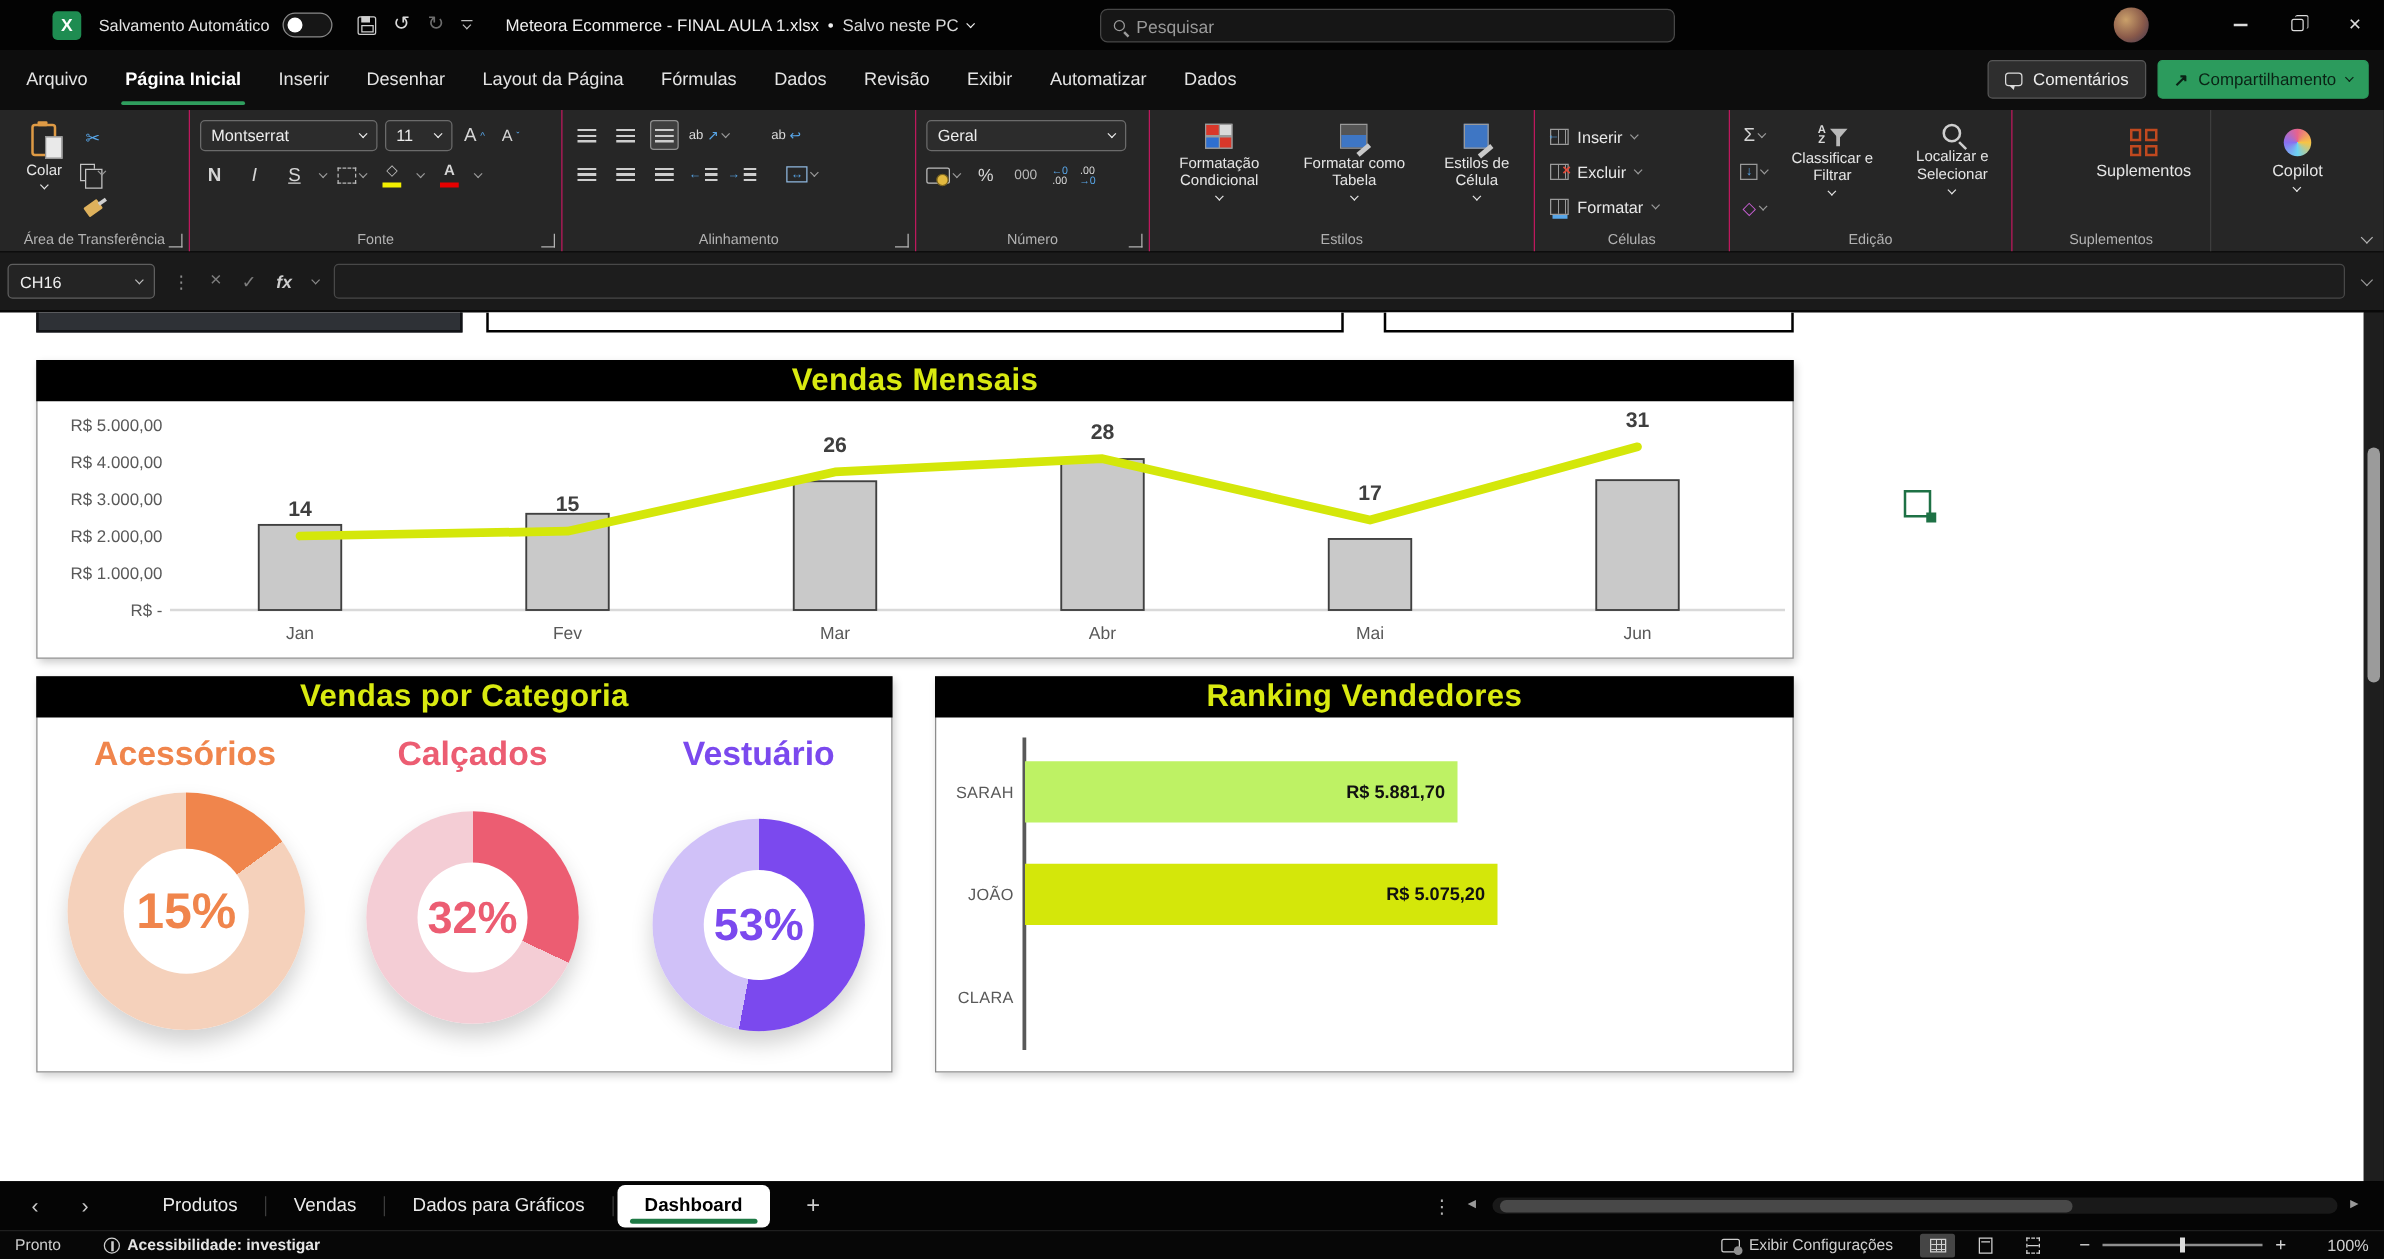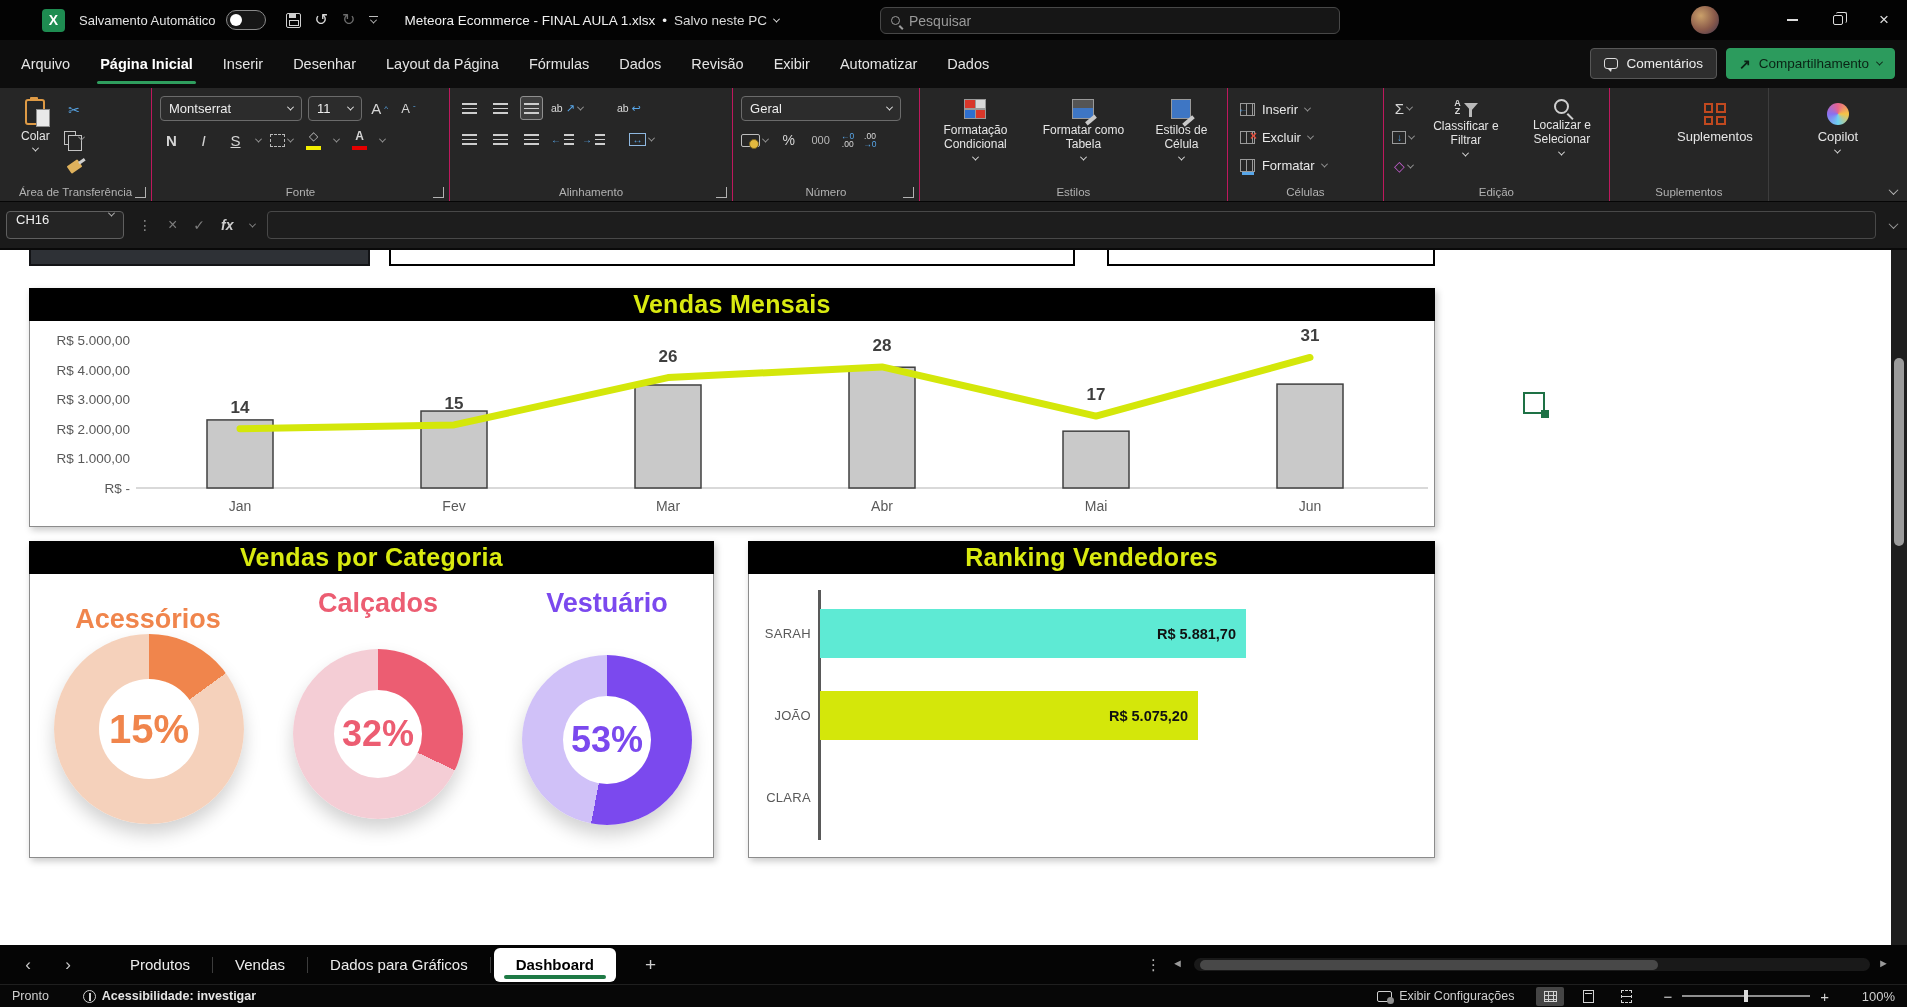--- a/index.html
+++ b/index.html
@@ -107,21 +107,21 @@
   .funnel::after{content:"";position:absolute;left:-1.5px;top:-3px;width:3px;height:9px;background:#b9b9b9}
   .magbig{width:15px;height:15px;border:2px solid #cfcfcf;border-radius:50%;position:relative}
   .magbig::after{content:"";position:absolute;left:12px;top:12px;width:8px;height:2px;background:#cfcfcf;transform:rotate(45deg);transform-origin:0 0}
   .addin-grid{width:22px;height:22px;display:grid;grid-template-columns:1fr 1fr;grid-template-rows:1fr 1fr;gap:3px}
   .addin-grid i{border:2px solid #c0491f}
   .copilot-ic{width:22px;height:22px;border-radius:50%;background:conic-gradient(#e8638c,#f6c445,#6dd3f2,#8a6ff0,#e8638c)}
   .collapse-cv{position:absolute;right:10px;bottom:6px;color:#b5b5b5}
 
   
   .frow{position:absolute;left:0;top:202px;width:1907px;height:48px;background:#1a1a1a;border-bottom:2px solid #090909;display:flex;align-items:center;color:#d9d9d9}
-  .namebox{margin-left:6px;width:118px;height:28px;background:#242424;border:1px solid #5f5f5f;border-radius:4px;display:flex;align-items:flex-start;justify-content:space-between;padding:0 9px;font-size:13px;color:#efefef}
+  .namebox{margin-left:6px;width:118px;height:28px;background:#242424;border:1px solid #5f5f5f;border-radius:4px;display:flex;align-items:center;justify-content:space-between;padding:0 9px;font-size:13px;color:#efefef}
   .fbtns{display:flex;align-items:center;gap:16px;margin-left:14px;font-size:14px}
   .fx{font-style:italic;color:#cdcdcd;font-weight:bold}
   .finput{flex:1;height:28px;margin:0 14px 0 12px;background:#1d1d1d;border:1px solid #484848;border-radius:4px;color:#e8e8e8;font-size:13px;padding:0 8px;display:flex;align-items:center}
   .fexp{margin-right:10px;color:#9a9a9a}
 
   
   .sheet{position:absolute;left:0;top:250px;width:1891px;height:695px;background:#fff;overflow:hidden}
   .pbox{position:absolute;top:-6px;height:22px}
   .pbox.dark{background:#2e3136;border:2px solid #121316}
   .pbox.white{background:#fff;border:2.5px solid #000}
@@ -531,21 +531,21 @@
       </svg>
   </div>
 
   <div class="selcell"></div>
 
   <div class="card" style="left:29px;top:291px;width:685px;height:317px">
     <div class="band">
       <span>Vendas por Categoria</span>
     </div>
     <div id="donut-area" style="position:relative;width:683px;height:283px">
-        <div class="donut-head" style="left: 3px; top: 14px; color: rgb(240, 133, 76); margin-top: 16px;">Acessórios</div>
+        <div class="donut-head" style="left: 3px; top: 14px; color: rgb(240, 133, 76);">Acessórios</div>
         <div class="donut" style="left: 24px; top: 60px; width: 190px; height: 190px; background: conic-gradient(rgb(240, 133, 76) 0deg, rgb(240, 133, 76) 15%, rgb(245, 209, 187) 15%, rgb(245, 209, 187) 100%);">
           <div class="hole" style="width: 100px; height: 100px; font-size: 40px; color: rgb(240, 133, 76);">15%</div>
         </div>
         <div class="donut-head" style="left: 233px; top: 14px; color: rgb(236, 93, 114);">Calçados</div>
         <div class="donut" style="left: 263px; top: 75px; width: 170px; height: 170px; background: conic-gradient(rgb(236, 93, 114) 0deg, rgb(236, 93, 114) 32%, rgb(244, 205, 213) 32%, rgb(244, 205, 213) 100%);">
           <div class="hole" style="width: 88px; height: 88px; font-size: 36px; color: rgb(236, 93, 114);">32%</div>
         </div>
         <div class="donut-head" style="left: 462px; top: 14px; color: rgb(123, 73, 238);">Vestuário</div>
         <div class="donut" style="left: 492px; top: 81px; width: 170px; height: 170px; background: conic-gradient(rgb(123, 73, 238) 0deg, rgb(123, 73, 238) 53%, rgb(208, 193, 248) 53%, rgb(208, 193, 248) 100%);">
           <div class="hole" style="width: 88px; height: 88px; font-size: 36px; color: rgb(123, 73, 238);">53%</div>
@@ -553,21 +553,21 @@
       </div>
   </div>
 
   <div class="card" style="left:748px;top:291px;width:687px;height:317px">
     <div class="band">
       <span>Ranking Vendedores</span>
     </div>
     <div id="rank-area" style="position:relative;width:685px;height:283px">
       <div class="rank-axis" style="left:69px;top:16px;height:250px"></div>
     <div class="rank-label" style="left: 0px; width: 62px; top: 52px;">SARAH</div>
-        <div class="rank-bar" style="left: 71px; top: 35px; width: 426px; background: #5eead4;">
+        <div class="rank-bar" style="left: 71px; top: 35px; width: 346px; background: #bef264;">
           <span class="rank-val">R$ 5.881,70</span>
         </div>
         <div class="rank-label" style="left: 0px; width: 62px; top: 134px;">JOÃO</div>
         <div class="rank-bar" style="left: 71px; top: 117px; width: 378px; background: rgb(212, 231, 10);">
           <span class="rank-val">R$ 5.075,20</span>
         </div>
         <div class="rank-label" style="left: 0px; width: 62px; top: 216px;">CLARA</div>
       </div>
   </div>
 </div>

